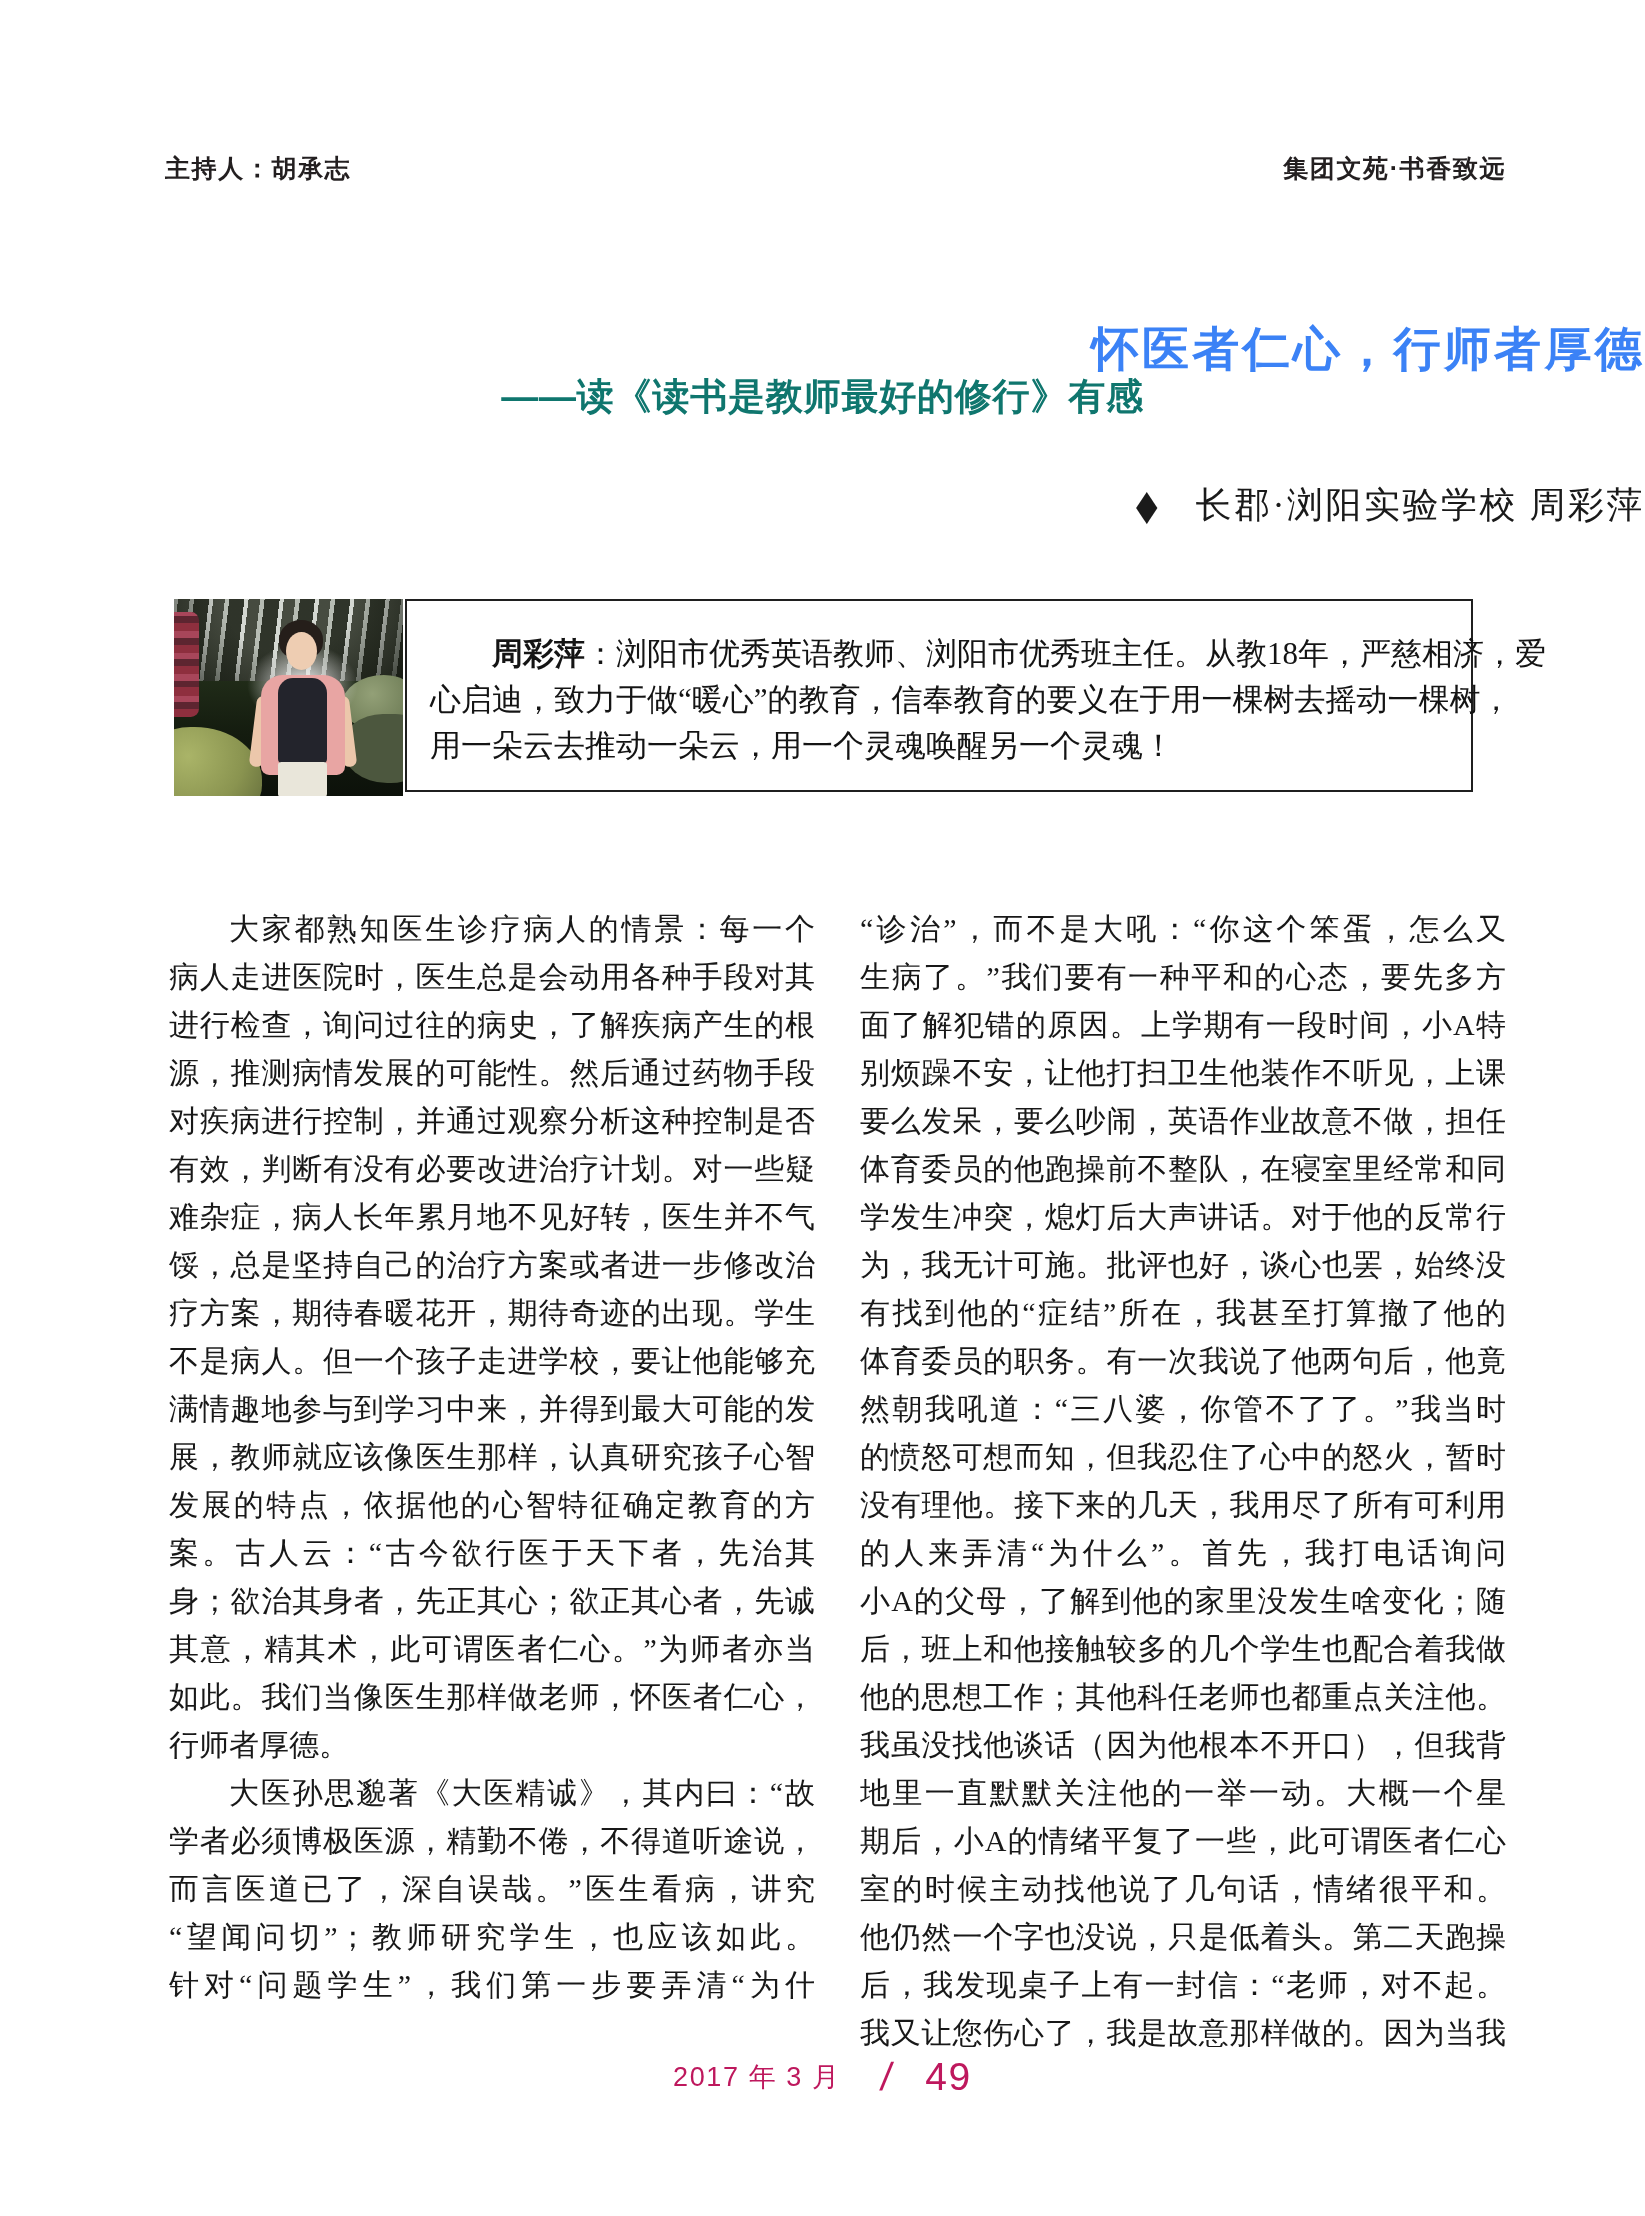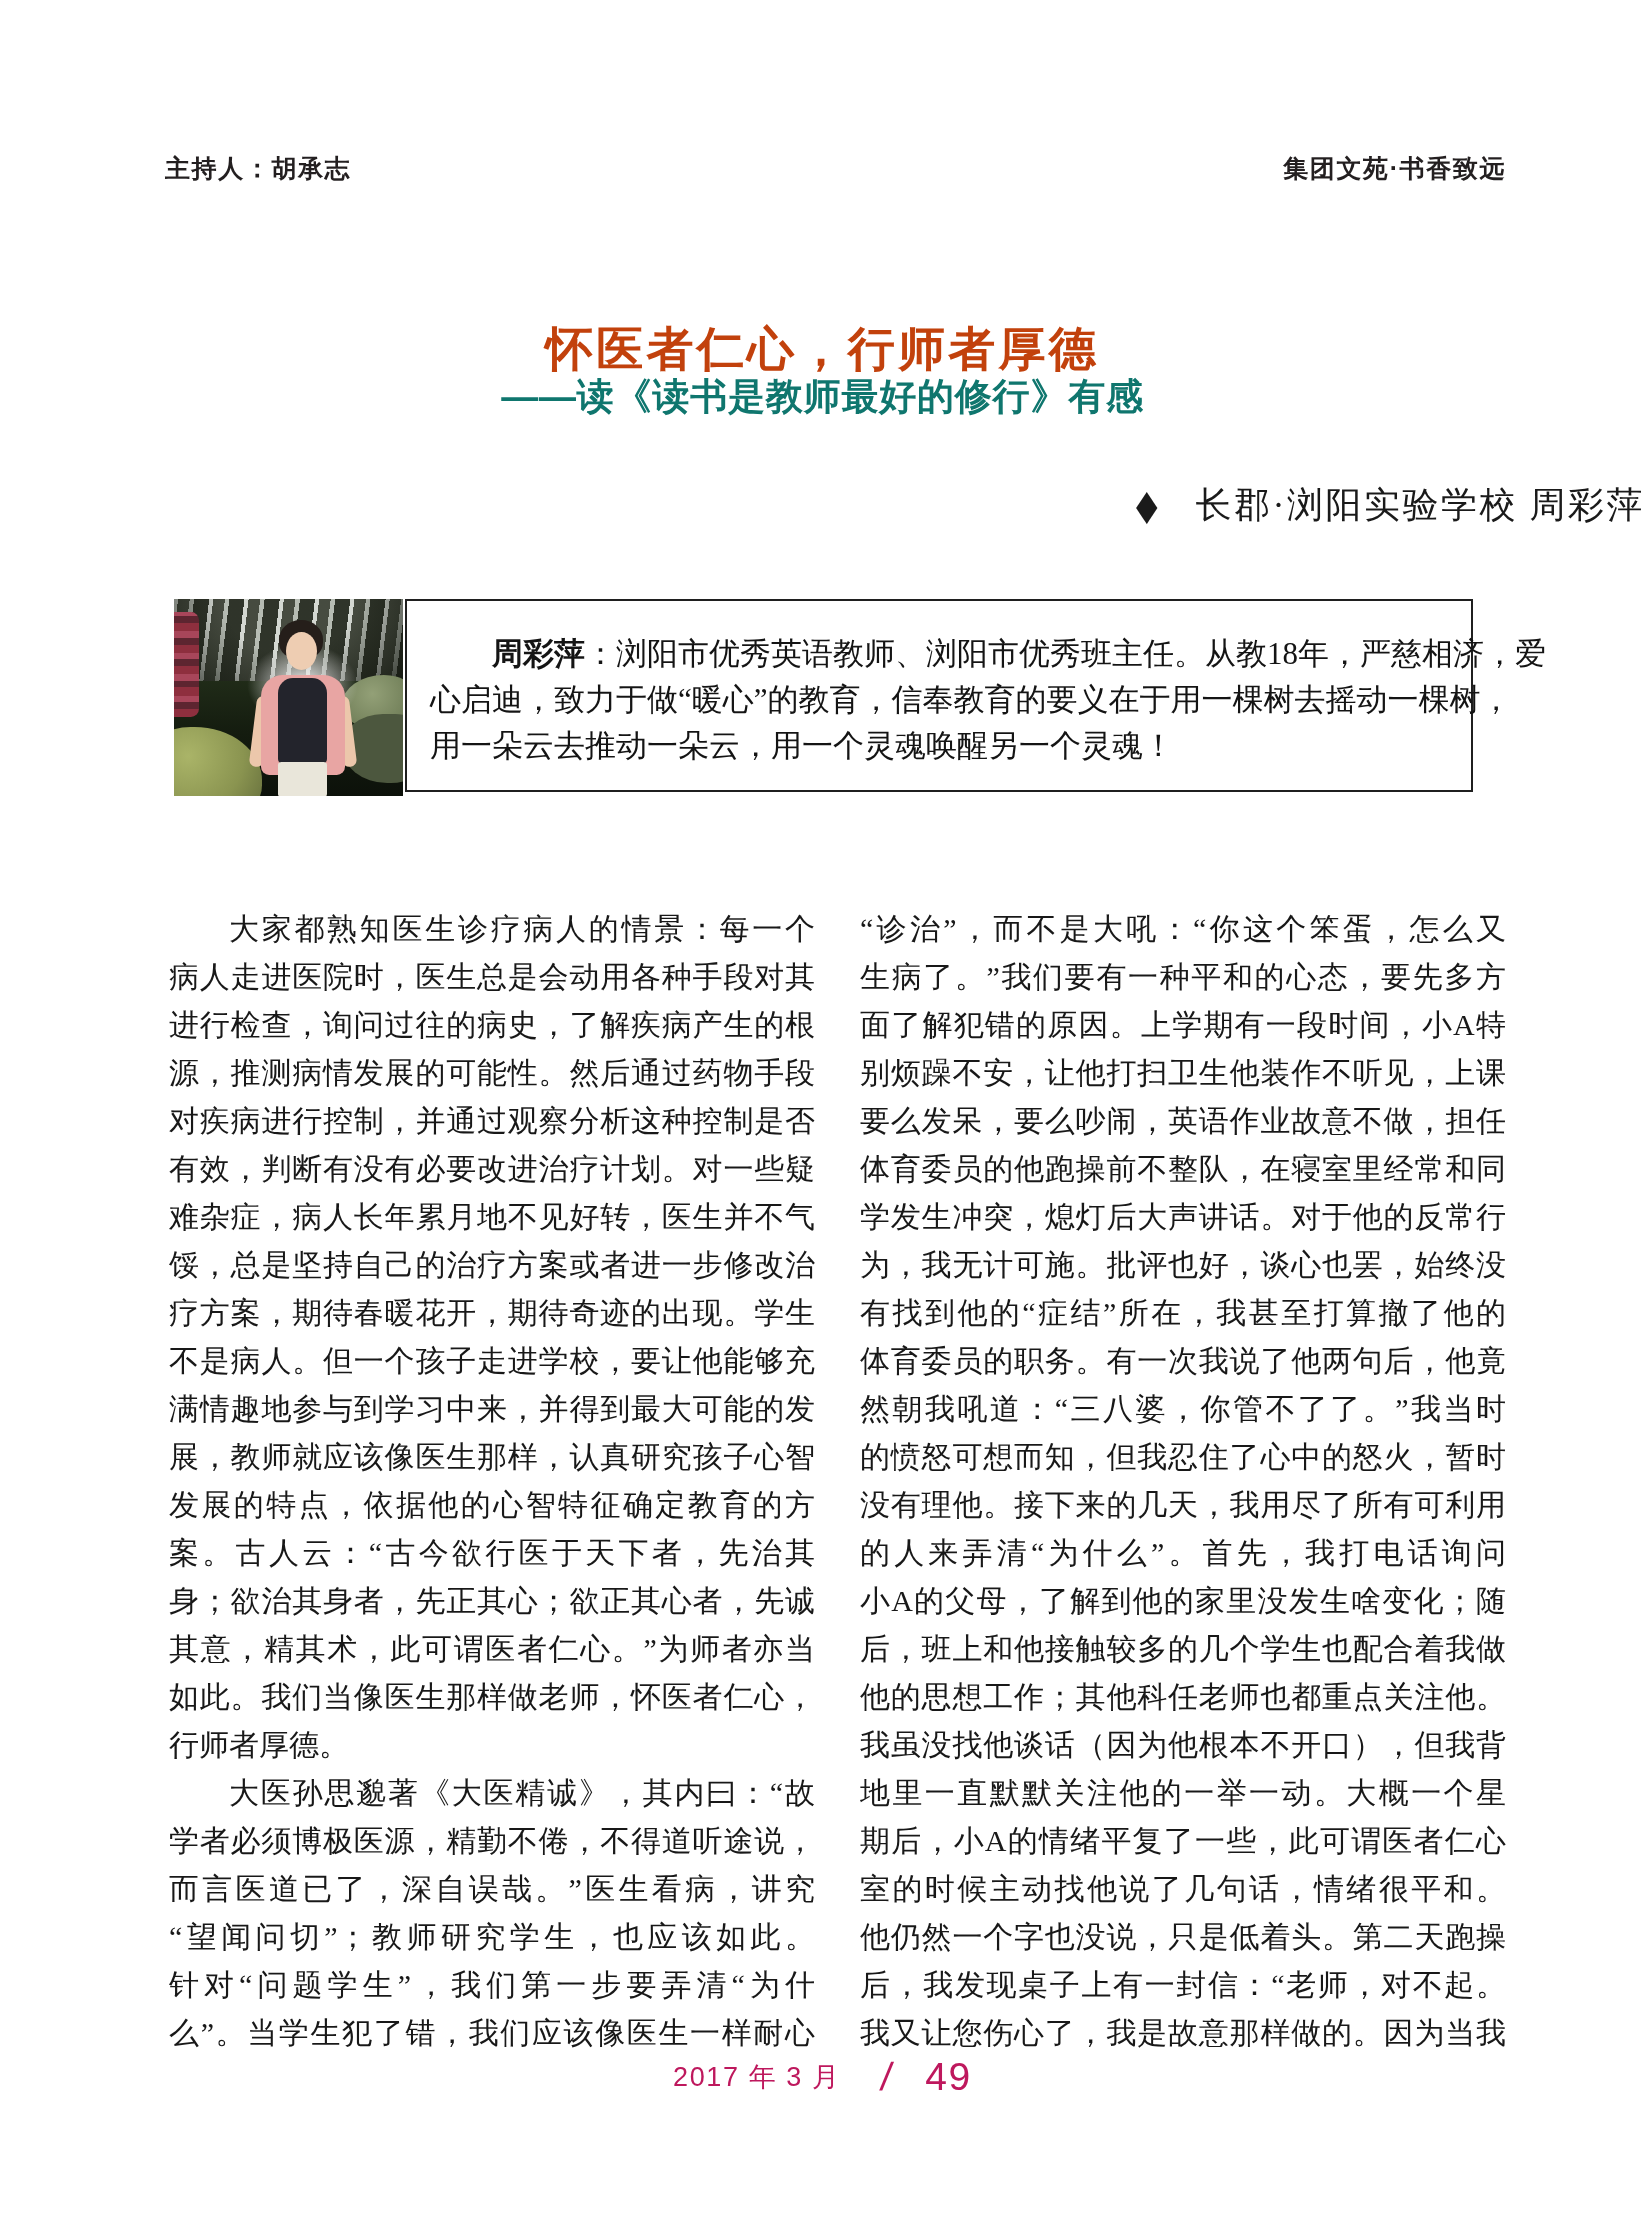--- a/index.html
+++ b/index.html
@@ -14,22 +14,22 @@
   }
   
   .runhead{
     position:absolute;left:165px;top:152px;width:1341px;
     display:flex;justify-content:space-between;align-items:center;
     font-size:25px;font-weight:bold;color:#231f20;letter-spacing:1.6px;
   }
   
   .title{
     position:absolute;left:0;top:318px;width:100%;
-    text-align:center;font-size:47px;font-weight:bold;
-    letter-spacing:3.3px;color:#c2410c;
+    text-align:right;font-size:47px;font-weight:bold;
+    letter-spacing:3.3px;color:#3b82f6;
   }
   .subtitle{
     position:absolute;left:0;top:372px;width:100%;
     text-align:center;font-size:37px;font-weight:bold;
     letter-spacing:0.8px;color:#0f766e;
   }
   .author{
     position:absolute;left:0;top:481px;width:100%;
     text-align:right;font-size:36px;
     font-family:"Liberation Serif","DejaVu Serif",serif;
@@ -206,21 +206,20 @@
       <div class="bline">案。古人云：“古今欲行医于天下者，先治其</div>
       <div class="bline">身；欲治其身者，先正其心；欲正其心者，先诚</div>
       <div class="bline">其意，精其术，此可谓医者仁心。”为师者亦当</div>
       <div class="bline">如此。我们当像医生那样做老师，怀医者仁心，</div>
       <div class="bline end">行师者厚德。</div>
       <div class="bline indent">大医孙思邈著《大医精诚》，其内曰：“故</div>
       <div class="bline">学者必须博极医源，精勤不倦，不得道听途说，</div>
       <div class="bline">而言医道已了，深自误哉。”医生看病，讲究</div>
       <div class="bline">“望闻问切”；教师研究学生，也应该如此。</div>
       <div class="bline">针对“问题学生”，我们第一步要弄清“为什</div>
-      <div class="bline">么”。当学生犯了错，我们应该像医生一样耐心</div>
     </div>
   <div class="col right">
       <div class="bline">“诊治”，而不是大吼：“你这个笨蛋，怎么又</div>
       <div class="bline">生病了。”我们要有一种平和的心态，要先多方</div>
       <div class="bline">面了解犯错的原因。上学期有一段时间，小A特</div>
       <div class="bline">别烦躁不安，让他打扫卫生他装作不听见，上课</div>
       <div class="bline">要么发呆，要么吵闹，英语作业故意不做，担任</div>
       <div class="bline">体育委员的他跑操前不整队，在寝室里经常和同</div>
       <div class="bline">学发生冲突，熄灯后大声讲话。对于他的反常行</div>
       <div class="bline">为，我无计可施。批评也好，谈心也罢，始终没</div>

